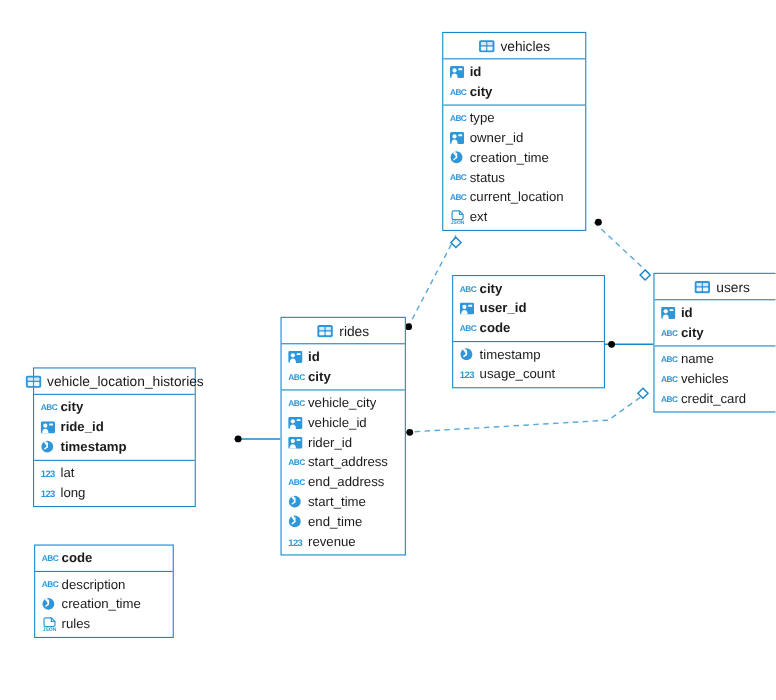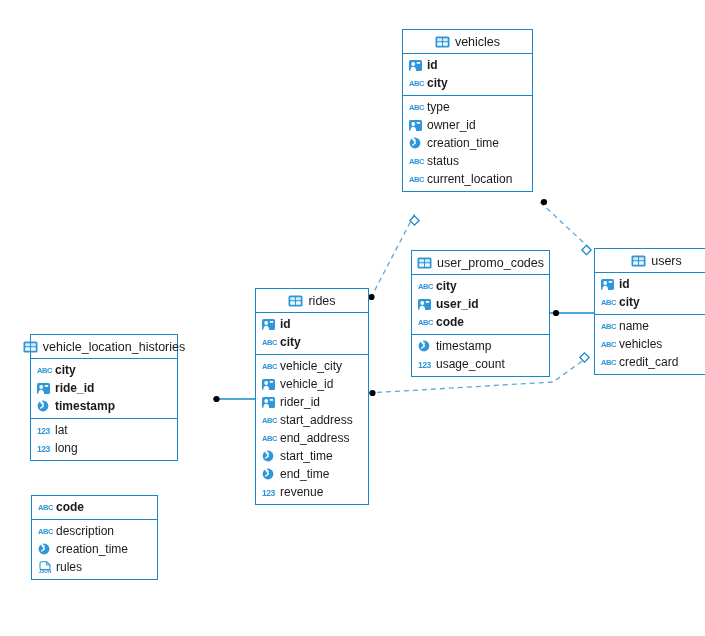--- a/index.html
+++ b/index.html
@@ -144,37 +144,35 @@
             <span class="fname">status</span>
           </div>
           <div class="frow">
             <span class="ficon">
               <svg width="18" height="10" viewBox="0 0 18 10">
                 <text x="0" y="8" font-size="7.6" font-weight="bold" fill="var(--icon)" letter-spacing="-0.5" font-family="Liberation Sans,sans-serif">ABC</text>
               </svg>
             </span>
             <span class="fname">current_location</span>
           </div>
+          <div class="frow">
+            <span class="ficon">
+              <svg width="14" height="14" viewBox="0 0 14 14">
+                <path d="M2 3.2 Q2 1.7 3.5 1.7 L8.7 1.7 L12 5 L12 8 Q12 9.6 10.5 9.6 L3.5 9.6 Q2 9.6 2 8.1 Z" fill="#fff" stroke="var(--icon)" stroke-width="1.1"></path>
+                <path d="M8.7 1.7 L8.7 5 L12 5" fill="none" stroke="var(--icon)" stroke-width="1.1"></path>
+                <text x="7" y="13.4" text-anchor="middle" font-size="4.6" font-weight="bold" fill="var(--icon)" font-family="Liberation Sans,sans-serif">JSON</text>
+              </svg>
+            </span>
+            <span class="fname">ext</span>
+          </div>
         </div>
       </div>
   </div>
 
   <div class="table-card" style="left:411px;top:250px;width:139px">
-    <div class="tc-header">
-      <span class="ticon">
-          <svg width="15" height="12" viewBox="0 0 15 12">
-            <rect x="0.5" y="0.5" width="14" height="11" rx="1.6" fill="var(--icon)"></rect>
-            <rect x="2.2" y="2.2" width="4.8" height="3" rx="0.6" fill="#fff" opacity="0.8"></rect>
-            <rect x="8" y="2.2" width="4.8" height="3" rx="0.6" fill="#fff" opacity="0.8"></rect>
-            <rect x="2.2" y="6.3" width="4.8" height="3.5" rx="0.6" fill="#fff" opacity="0.92"></rect>
-            <rect x="8" y="6.3" width="4.8" height="3.5" rx="0.6" fill="#fff" opacity="0.92"></rect>
-          </svg>
-        </span>
-      <span class="tname">user_promo_codes</span>
-    </div>
     <div class="tc-body">
         <div class="tc-section pk">
           <div class="frow">
             <span class="ficon">
               <svg width="18" height="10" viewBox="0 0 18 10">
                 <text x="0" y="8" font-size="7.6" font-weight="bold" fill="var(--icon)" letter-spacing="-0.5" font-family="Liberation Sans,sans-serif">ABC</text>
               </svg>
             </span>
             <span class="fname">city</span>
           </div>

